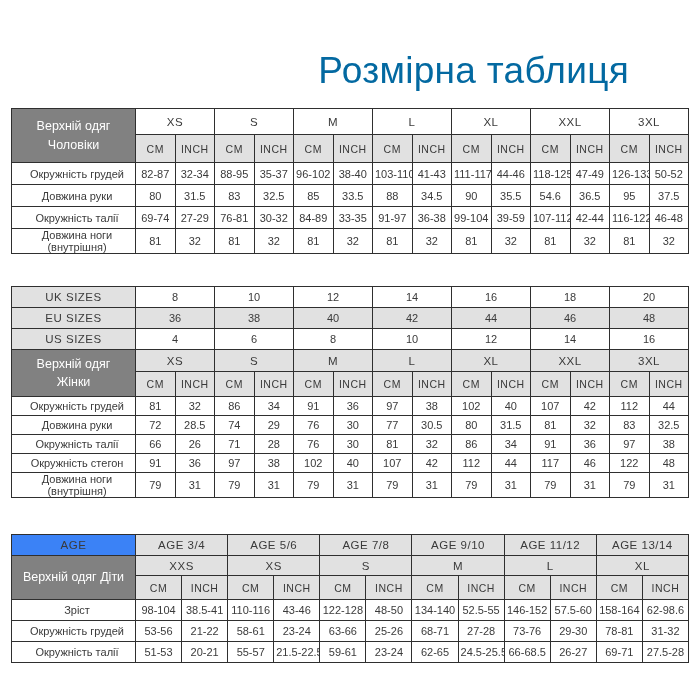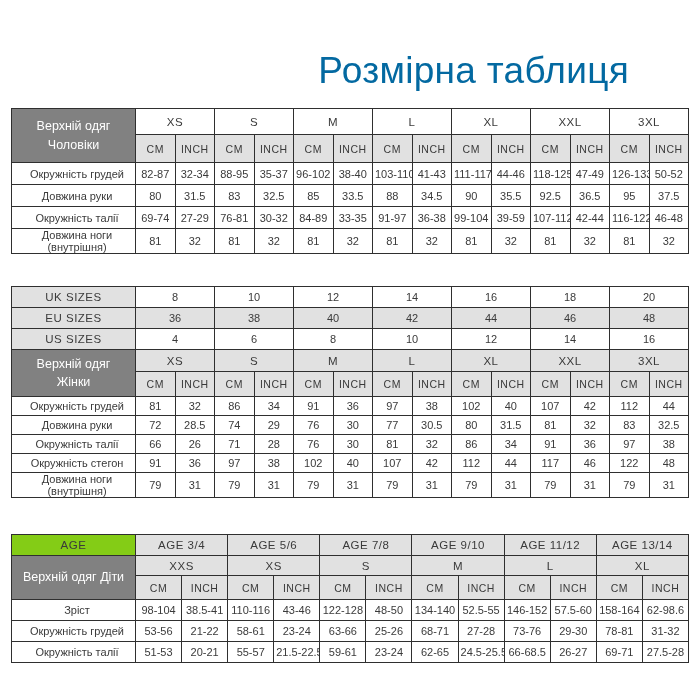--- a/index.html
+++ b/index.html
@@ -36,21 +36,21 @@
   td, th {
     border:1px solid #2f2f2f; text-align:center; vertical-align:middle;
     font-size:11px; font-weight:normal; color:#3a3a3a;
     padding:0 2px; overflow:hidden; white-space:nowrap;
   }
   .dark {
     background:#818181; color:#ffffff; font-size:12.5px;
     white-space:normal; line-height:1.45; padding:0 10px;
   }
   .lt { background:#e1e1e1; }
-  .nw { background:#84cc16; font-size:11.5px; letter-spacing:0.5px; }
+  .nw { background:#3b82f6; font-size:11.5px; letter-spacing:0.5px; }
   .unit { font-size:10.5px; letter-spacing:0.5px; }
   .size-h { font-size:11.5px; letter-spacing:0.5px; }
   .sys { font-size:11.5px; letter-spacing:0.5px; }
   .label-cell { text-align:center; padding-left:9px; font-size:11px; white-space:normal; }
 
   tr.hr1 td, tr.hr1 th { height:26px;text-align:center; }
   tr.hr2 td, tr.hr2 th { height:28px; }
   tr.dr22 td { height:22px; }
   tr.sr21 td { height:21px; }
   tr.wh1 th, tr.wh1 td { height:22px; }
@@ -123,21 +123,21 @@
           <td>80</td>
           <td>31.5</td>
           <td>83</td>
           <td>32.5</td>
           <td>85</td>
           <td>33.5</td>
           <td>88</td>
           <td>34.5</td>
           <td>90</td>
           <td>35.5</td>
-          <td>92.5</td>
+          <td>54.6</td>
           <td>36.5</td>
           <td>95</td>
           <td>37.5</td>
         </tr>
         <tr class="dr22">
           <td class="label-cell">Окружність талії</td>
           <td>69-74</td>
           <td>27-29</td>
           <td>76-81</td>
           <td>30-32</td>

